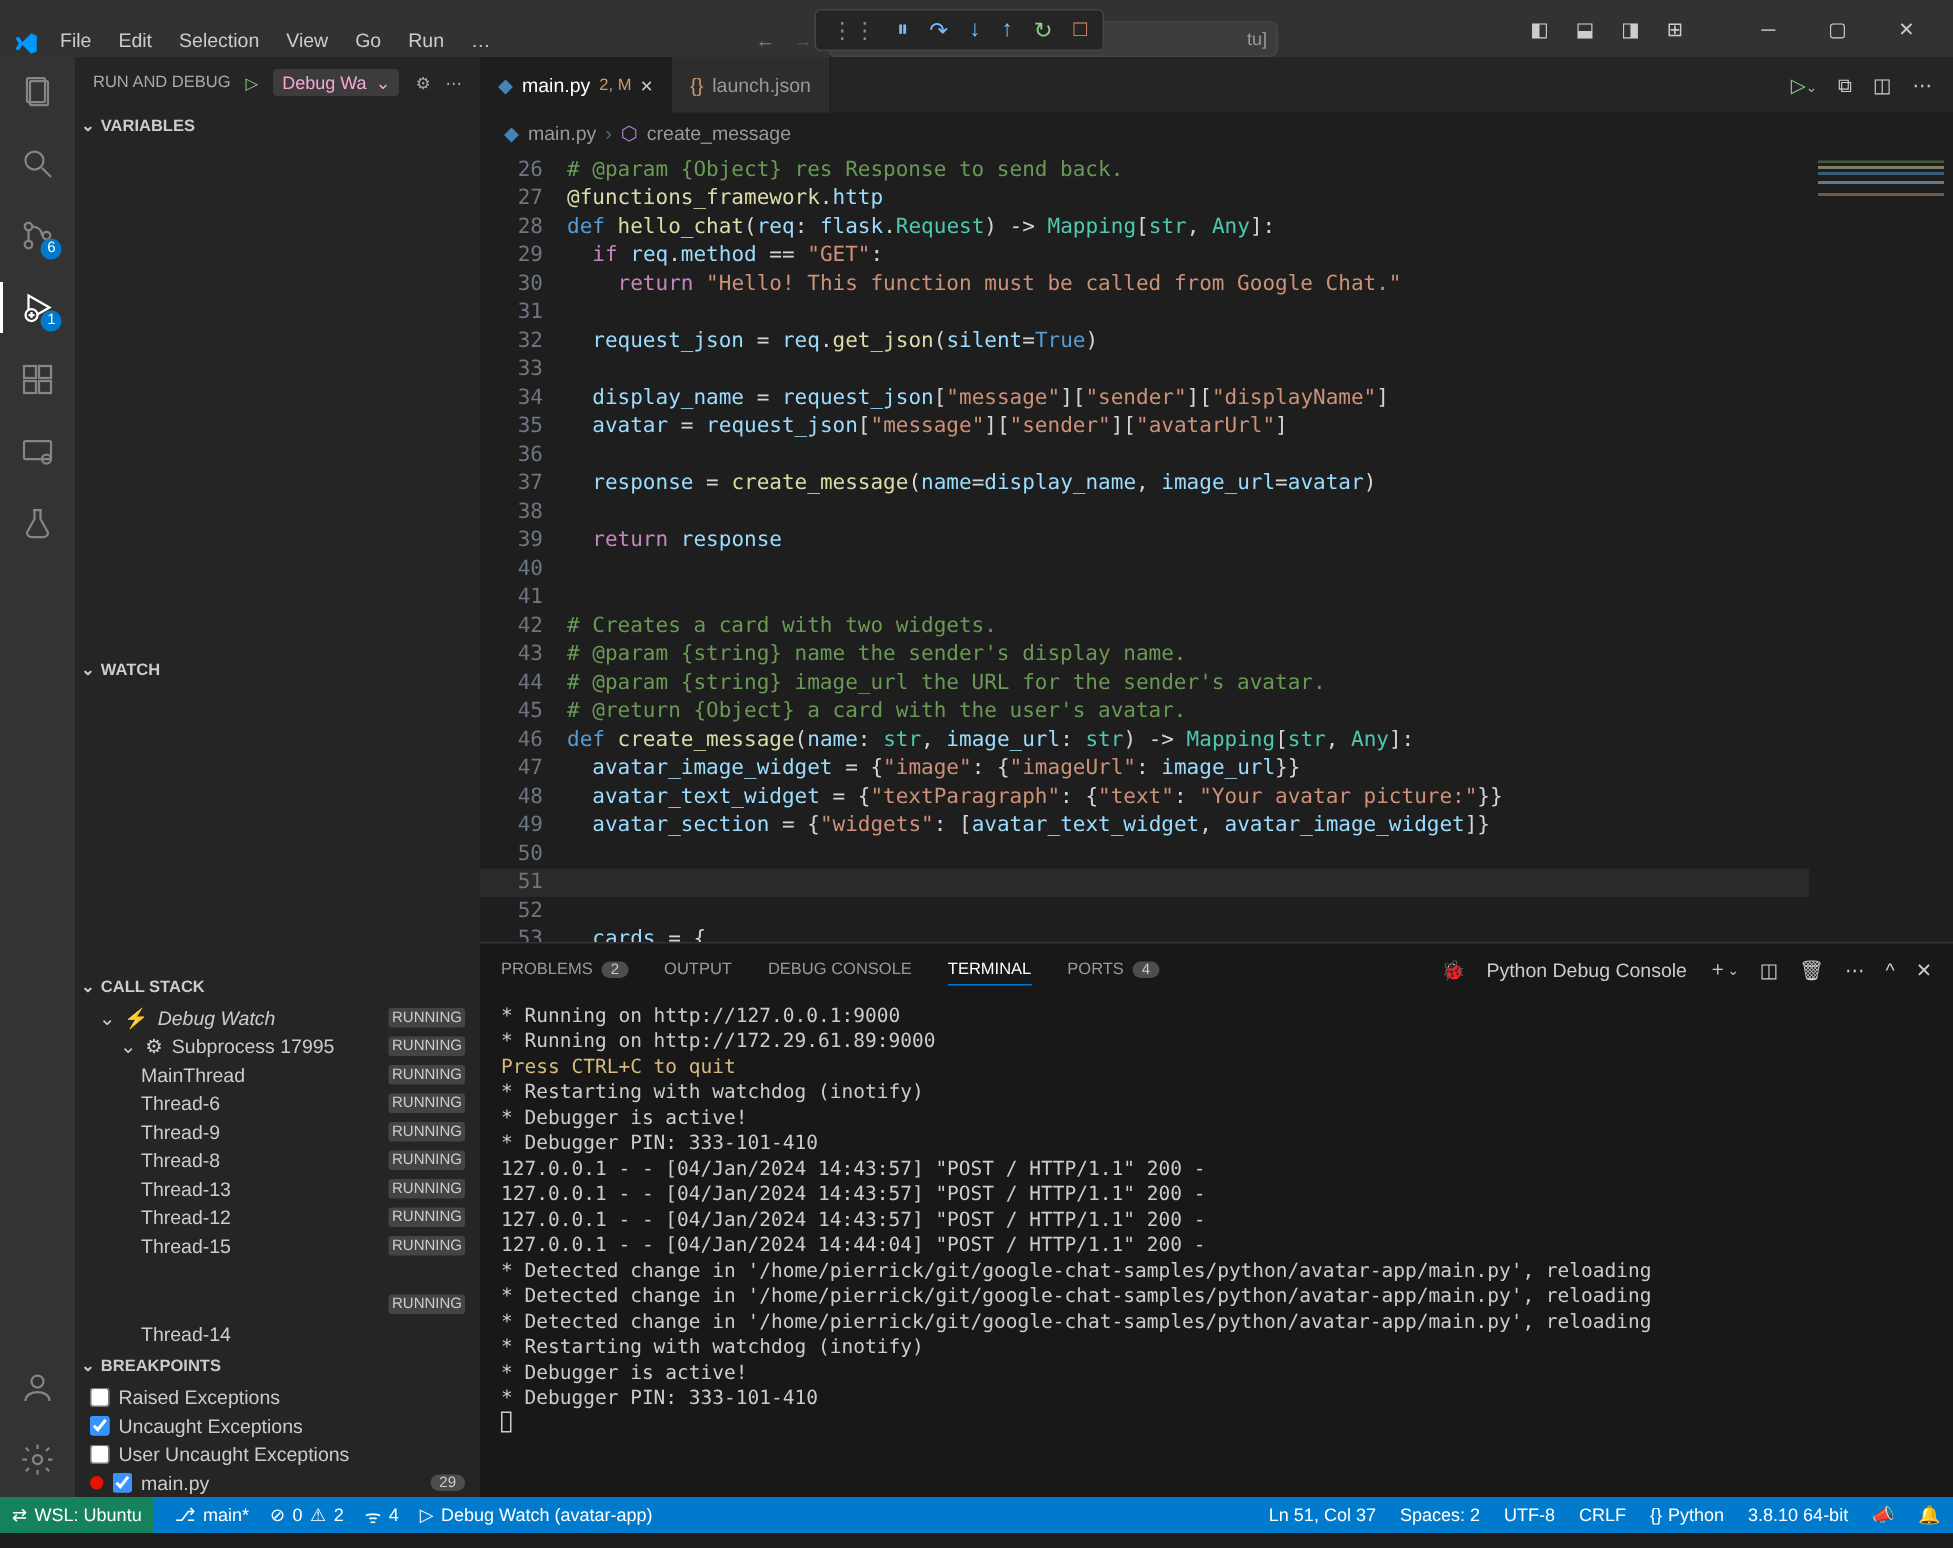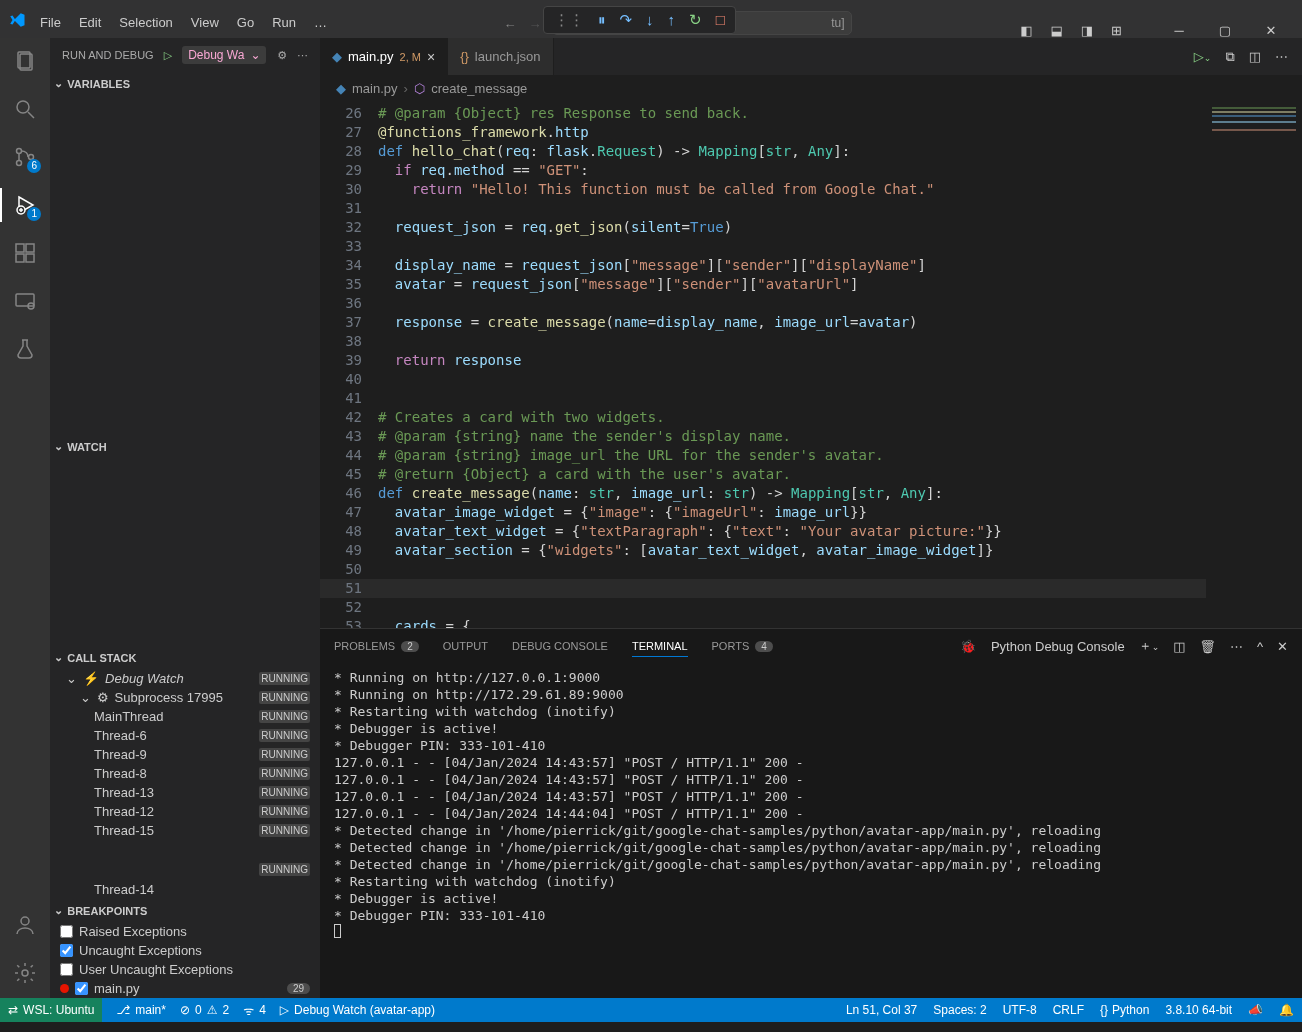--- a/index.html
+++ b/index.html
@@ -1,17 +1,17 @@
 <!DOCTYPE html>
 <html><head>
 <meta charset="utf-8">
 <style>
 * { margin:0; padding:0; box-sizing:border-box; }
 body { font-family: "Segoe UI", sans-serif; font-size:13px; background:#1e1e1e; color:#cccccc; overflow:hidden; width:1302px; height:1032px; }
-.titlebar { height:38px; background:#323233; display:flex; align-items:flex-start; padding:11px 8px; }
+.titlebar { height:38px; background:#323233; display:flex; align-items:flex-end; padding:0 8px; }
 .titlebar .menu { display:flex; gap:2px; margin-left:6px; }
 .titlebar .menu span { padding:4px 8px; color:#ccc; cursor:pointer; }
 .titlebar .vscode-logo { width:18px; height:18px; }
 .titlebar .centercmd { flex:1; display:flex; justify-content:center; align-items:center; gap:10px; }
 .titlebar .navarrows { display:flex; gap:12px; color:#858585; }
 .titlebar .cmdbox { background:#3c3c3c; border:1px solid #454545; border-radius:5px; width:300px; height:24px; display:flex; align-items:center; justify-content:flex-end; padding:0 6px; color:#999; font-size:12px; }
 .debug-toolbar { display:flex; gap:14px; background:#252526; border:1px solid #454545; border-radius:4px; padding:4px 10px; position:absolute; left:543px; top:6px; }
 .debug-toolbar span { font-size:15px; }
 .titlebar .winicons { display:flex; gap:18px; color:#ccc; align-items:center; }
 .titlebar .wincontrol { display:flex; gap:0; margin-left:16px; }
@@ -407,20 +407,21 @@
           <span>◫</span>
           <span>🗑</span>
           <span>⋯</span>
           <span>^</span>
           <span>✕</span>
         </div>
       </div>
       <div class="term" id="term">
           <div> * Running on http://127.0.0.1:9000</div>
           <div> * Running on http://172.29.61.89:9000</div>
+          <div class="y">Press CTRL+C to quit</div>
           <div> * Restarting with watchdog (inotify)</div>
           <div> * Debugger is active!</div>
           <div> * Debugger PIN: 333-101-410</div>
           <div>127.0.0.1 - - [04/Jan/2024 14:43:57] "POST / HTTP/1.1" 200 -</div>
           <div>127.0.0.1 - - [04/Jan/2024 14:43:57] "POST / HTTP/1.1" 200 -</div>
           <div>127.0.0.1 - - [04/Jan/2024 14:43:57] "POST / HTTP/1.1" 200 -</div>
           <div>127.0.0.1 - - [04/Jan/2024 14:44:04] "POST / HTTP/1.1" 200 -</div>
           <div> * Detected change in '/home/pierrick/git/google-chat-samples/python/avatar-app/main.py', reloading</div>
           <div> * Detected change in '/home/pierrick/git/google-chat-samples/python/avatar-app/main.py', reloading</div>
           <div> * Detected change in '/home/pierrick/git/google-chat-samples/python/avatar-app/main.py', reloading</div>

